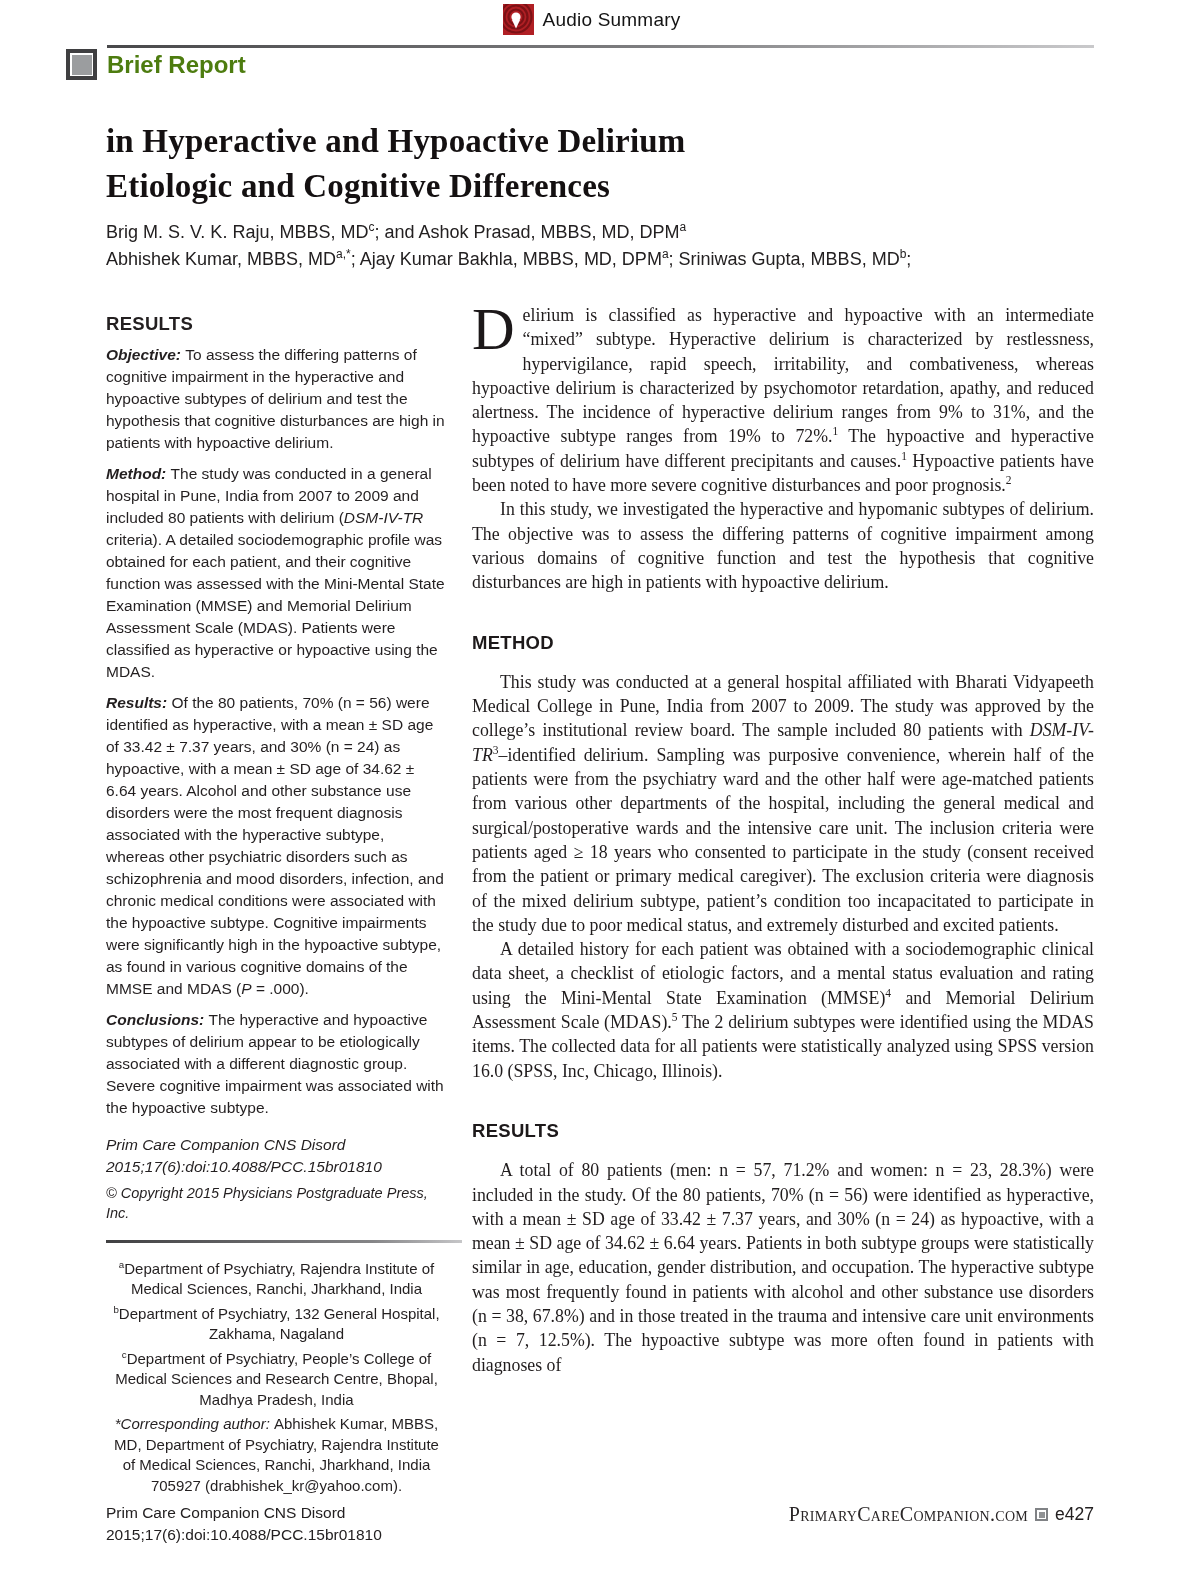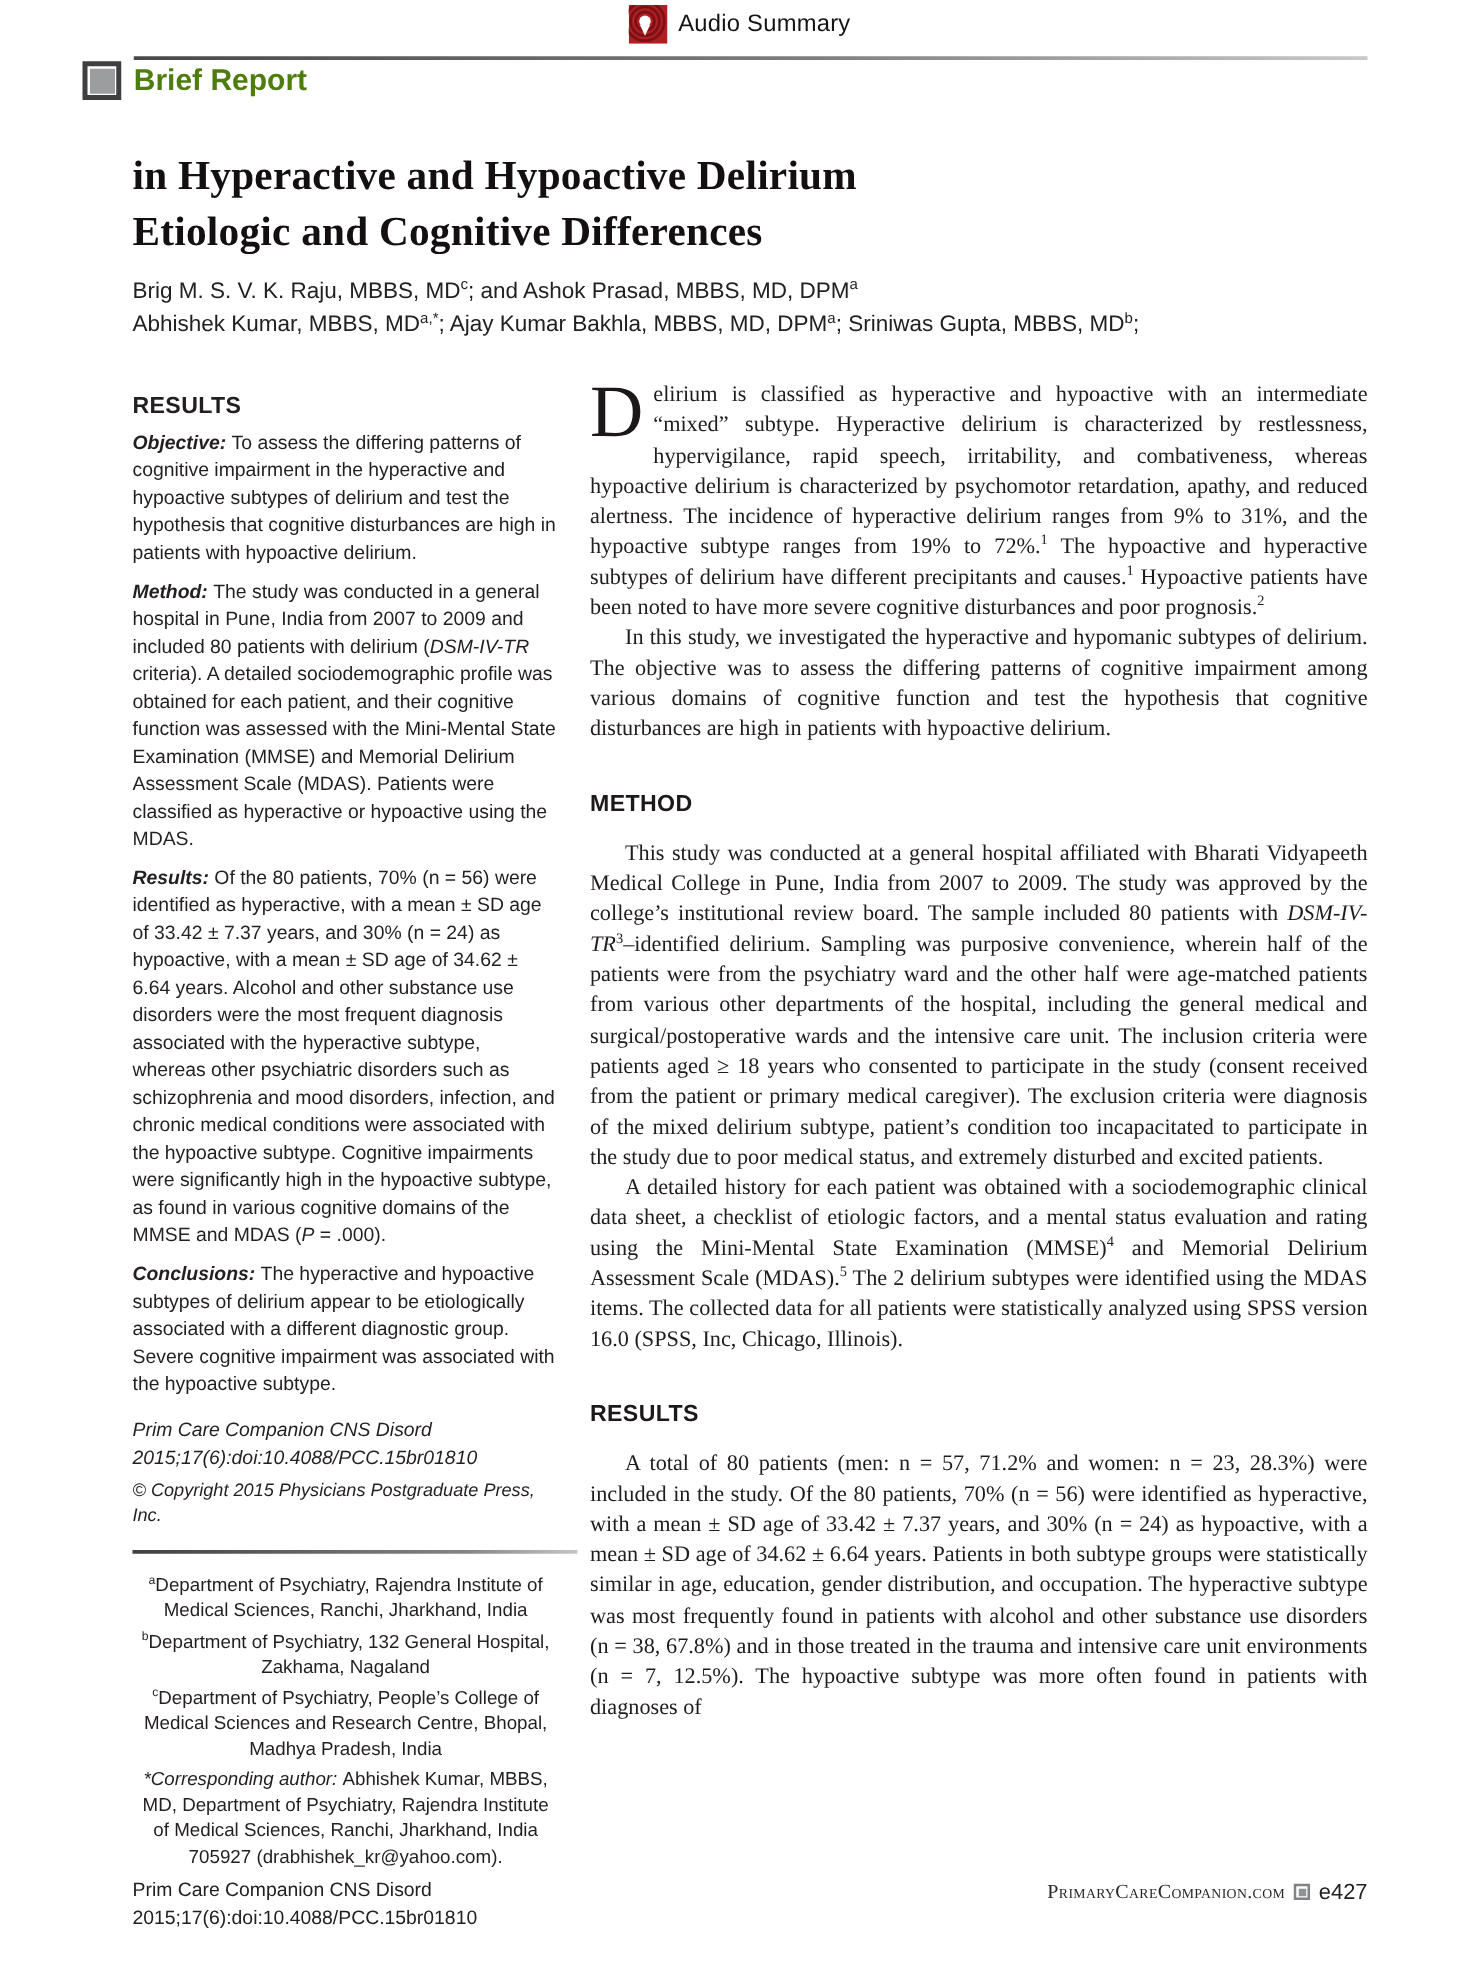--- a/index.html
+++ b/index.html
@@ -56,21 +56,21 @@
   .section-heading{font-family:"Liberation Sans",sans-serif;font-size:18.5px;font-weight:700;
     text-align:left;text-indent:0;margin:36px 0 15px;letter-spacing:.3px;color:#1d191a;}
   .col-right sup{font-size:11.5px;}
 
   
   .footer{position:absolute;left:106px;top:1502px;width:988px;
     display:flex;justify-content:space-between;align-items:flex-start;}
   .footer-left{font-size:15.5px;line-height:21.5px;color:#232021;}
   .footer-right{display:flex;align-items:center;gap:7px;padding-top:1px;
     font-family:"Liberation Serif",serif;}
-  .site{font-variant:small-caps;font-size:16px;letter-spacing:.3px;color:#2a2627;}
+  .site{font-variant:small-caps;font-size:20px;letter-spacing:.3px;color:#2a2627;}
   .mini-box{width:13px;height:13px;background:#808285;position:relative;}
   .mini-box .mb-mid{position:absolute;inset:2px;background:#ffffff;}
   .mini-box .mb-in{position:absolute;inset:3.5px;background:#909294;}
   .page-num{font-family:"Liberation Sans",sans-serif;font-size:17.5px;color:#232021;}
 </style>
 </head>
 <body>
 
 <div class="page">
 

